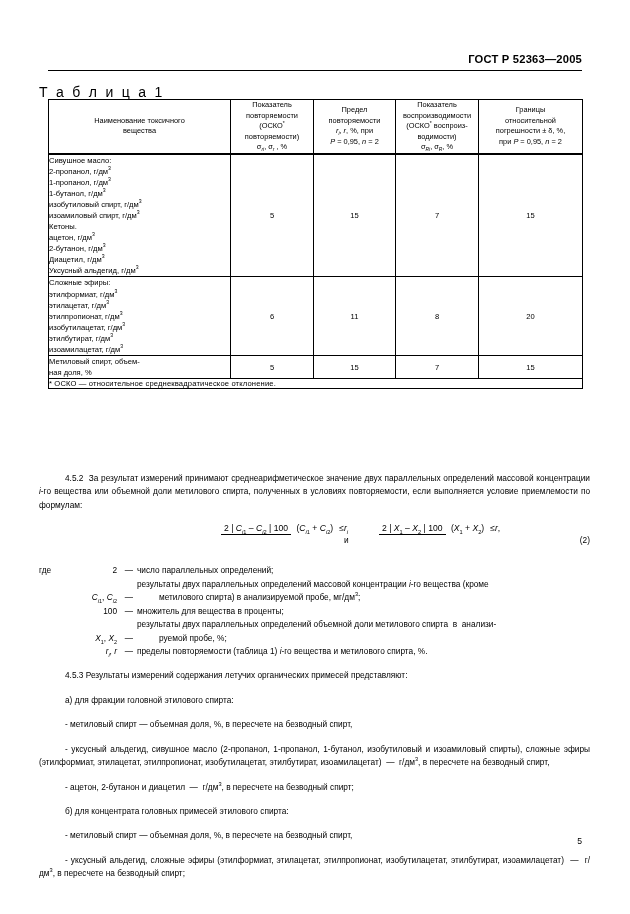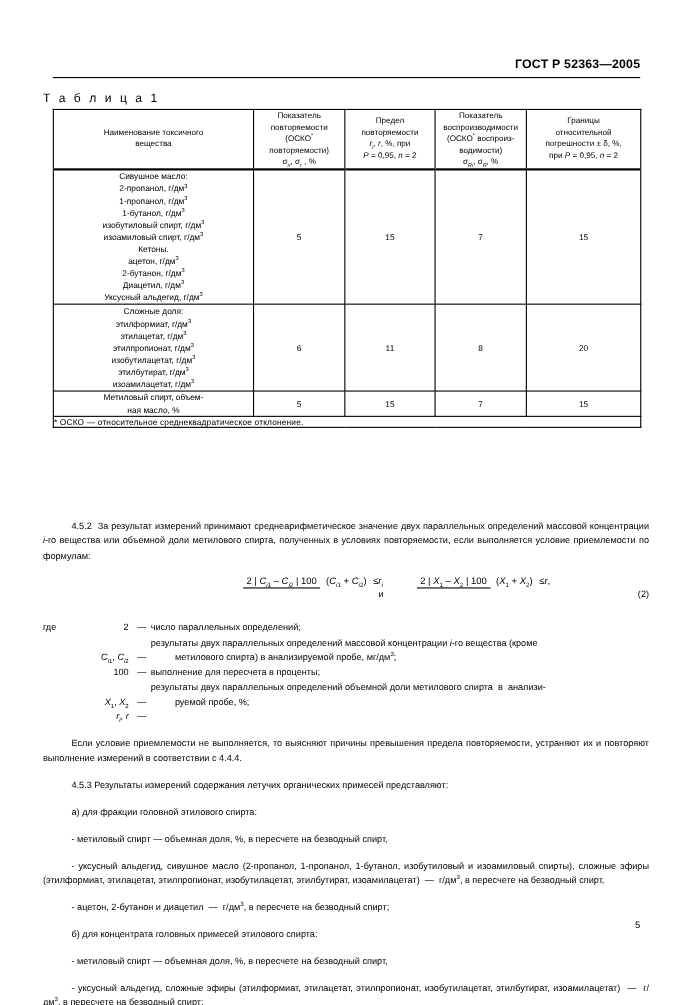--- a/index.html
+++ b/index.html
@@ -40,21 +40,21 @@
     width: 534px;
     height: 1px;
     background: #000;
   }
 
   
   .table-caption {
     position: absolute;
     left: 39px;
     top: 78px;
-    font-size: 11px;
+    font-size: 14px;
     letter-spacing: 2.3px;
   }
 
   
   .tbl-wrap {
     position: absolute;
     left: 48px;
     top: 93px;
     width: 534px;
   }
@@ -76,21 +76,21 @@
   .hcell {
     text-align: center;
     line-height: 1.42;
     padding: 7px 4px 7px 4px;
   }
   .hcell.first {
     padding-left: 10px;
     padding-right: 10px;
   }
   .namecell {
-    text-align: center;
+    text-align: left;
     padding: 6px 6px 6px 14px;
     line-height: 1.46;
     font-size: 7.6px;
   }
   .numcell {
     text-align: center;
     font-size: 7.6px;
   }
   .footcell {
     text-align: left;
@@ -275,37 +275,37 @@
             <span>Диацетил, г/дм<sup class="sm">3</sup></span><br>
             <span>Уксусный альдегид, г/дм<sup class="sm">3</sup></span>
           </td>
           <td class="numcell">5</td>
           <td class="numcell">15</td>
           <td class="numcell">7</td>
           <td class="numcell">15</td>
         </tr>
         <tr>
           <td class="namecell">
-            <span>Сложные доля:</span><br>
+            <span>Сложные эфиры:</span><br>
             <span>этилформиат, г/дм<sup class="sm">3</sup></span><br>
             <span>этилацетат, г/дм<sup class="sm">3</sup></span><br>
             <span>этилпропионат, г/дм<sup class="sm">3</sup></span><br>
             <span>изобутилацетат, г/дм<sup class="sm">3</sup></span><br>
             <span>этилбутират, г/дм<sup class="sm">3</sup></span><br>
             <span>изоамилацетат, г/дм<sup class="sm">3</sup></span>
           </td>
           <td class="numcell">6</td>
           <td class="numcell">11</td>
           <td class="numcell">8</td>
           <td class="numcell">20</td>
         </tr>
         <tr>
           <td class="namecell">
             <span>Метиловый спирт, объем-</span><br>
-            <span>ная масло, %</span>
+            <span>ная доля, %</span>
           </td>
           <td class="numcell">5</td>
           <td class="numcell">15</td>
           <td class="numcell">7</td>
           <td class="numcell">15</td>
         </tr>
         <tr>
           <td class="footcell" colspan="5">* ОСКО  —  относительное среднеквадратическое отклонение.</td>
         </tr>
       </tbody>
@@ -353,40 +353,40 @@
         <span class="dash">—</span>
         <span class="txt">результаты двух параллельных определений массовой концентрации <i class="it">i</i>-го вещества (кроме
           <span class="cont-indent">метилового спирта) в анализируемой пробе, мг/дм<sup class="sm">3</sup>;</span>
         </span>
       </div>
 
       <div class="defrow">
         <span class="lead"></span>
         <span class="sym">100</span>
         <span class="dash">—</span>
-        <span class="txt nojust">выполнение для пересчета в проценты;</span>
+        <span class="txt nojust">множитель для вещества в проценты;</span>
       </div>
 
       <div class="defrow">
         <span class="lead"></span>
         <span class="sym"><i class="it">X</i><sub class="sm">1</sub>, <i class="it">X</i><sub class="sm">2</sub></span>
         <span class="dash">—</span>
         <span class="txt">результаты двух параллельных определений объемной доли метилового спирта&nbsp; в&nbsp; анализи-
           <span class="cont-indent">руемой пробе, %;</span>
         </span>
       </div>
 
       <div class="defrow">
         <span class="lead"></span>
         <span class="sym"><i class="it">r</i><sub class="sm"><i class="it">i</i></sub>, <i class="it">r</i></span>
         <span class="dash">—</span>
+        <span class="txt nojust">пределы повторяемости (таблица 1) <i class="it">i</i>-го вещества и метилового спирта, %.</span>
       </div>
     </div>
 
-    <p class="para indent">Если условие приемлемости не выполняется, то выясняют причины превышения предела повторяемости, устраняют их и повторяют выполнение измерений в соответствии с 4.4.4.</p>
 
     <p class="para indent nojust">4.5.3  Результаты измерений содержания летучих органических примесей представляют:</p>
 
     <p class="para indent nojust">а)  для фракции головной этилового спирта:</p>
 
     <p class="para indent nojust">- метиловый спирт  —  объемная доля, %, в пересчете на безводный спирт,</p>
 
     <p class="para indent">- уксусный альдегид, сивушное масло (2-пропанол, 1-пропанол, 1-бутанол, изобутиловый и изоамиловый спирты), сложные эфиры (этилформиат, этилацетат, этилпропионат, изобутилацетат, этилбутират, изоамилацетат)&nbsp; —&nbsp; г/дм<sup class="sm">3</sup>, в пересчете на безводный спирт,</p>
 
     <p class="para indent nojust">- ацетон, 2-бутанон и диацетил&nbsp; —&nbsp; г/дм<sup class="sm">3</sup>, в пересчете на безводный спирт;</p>

